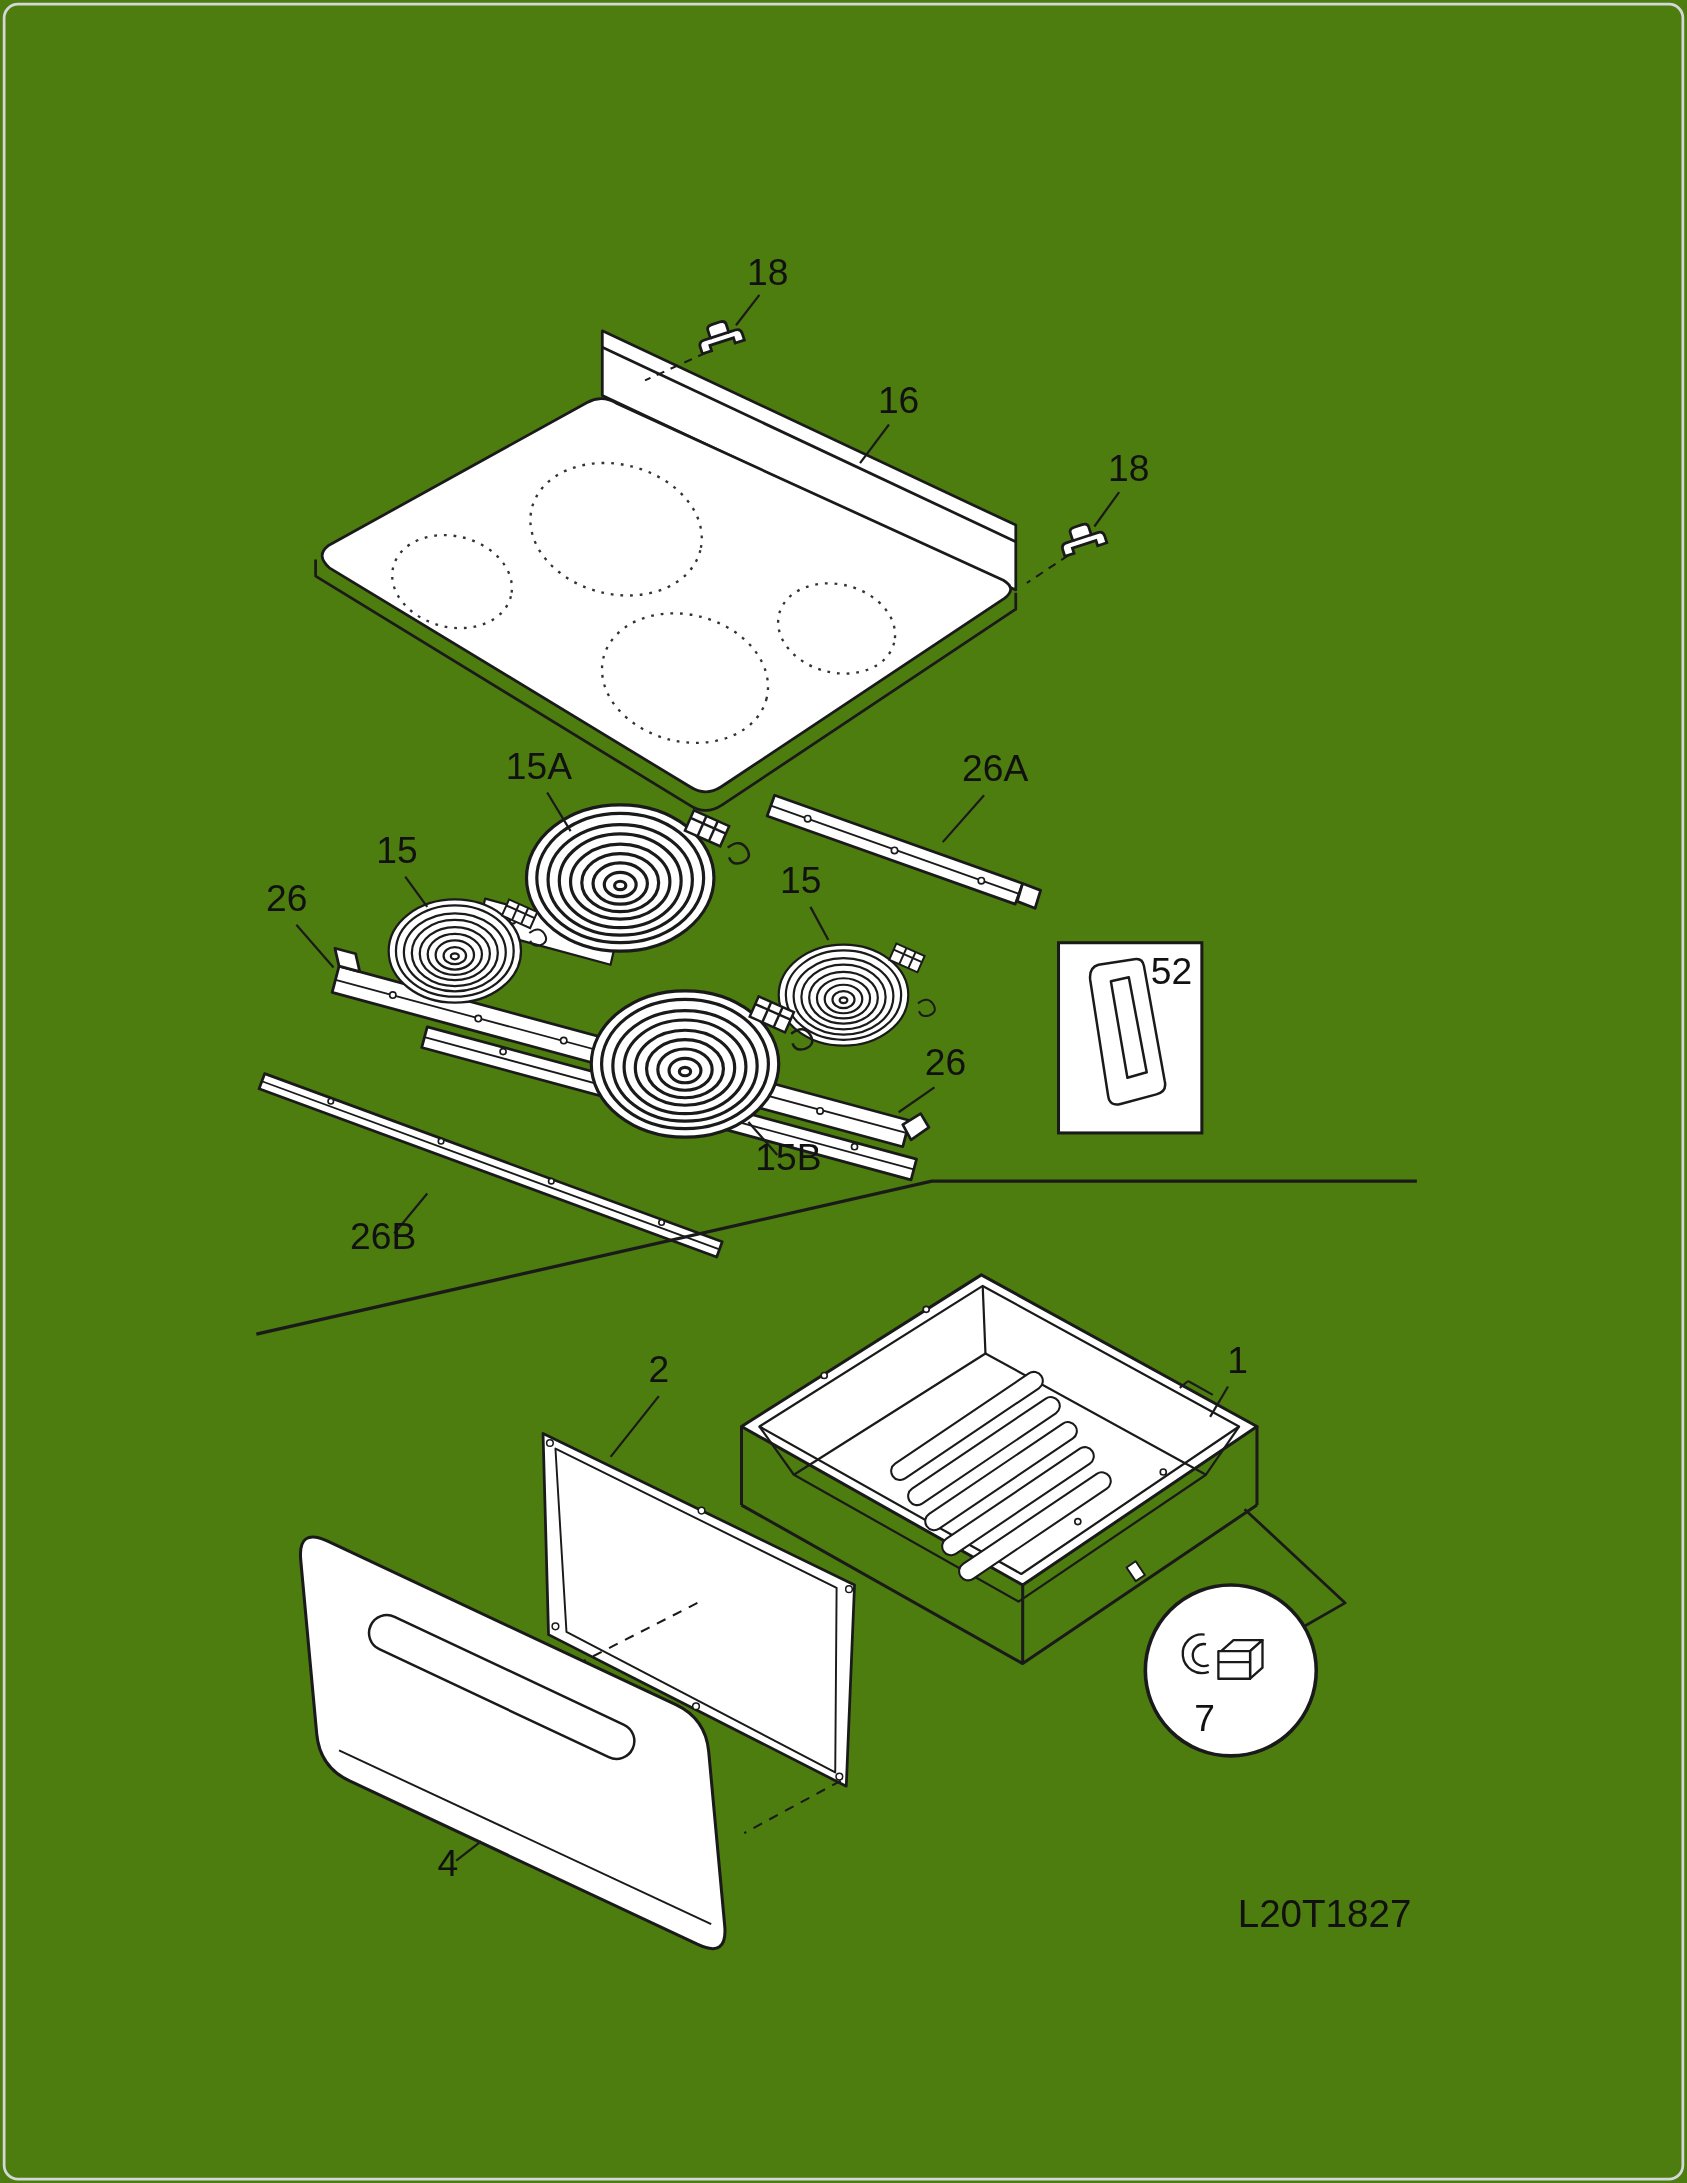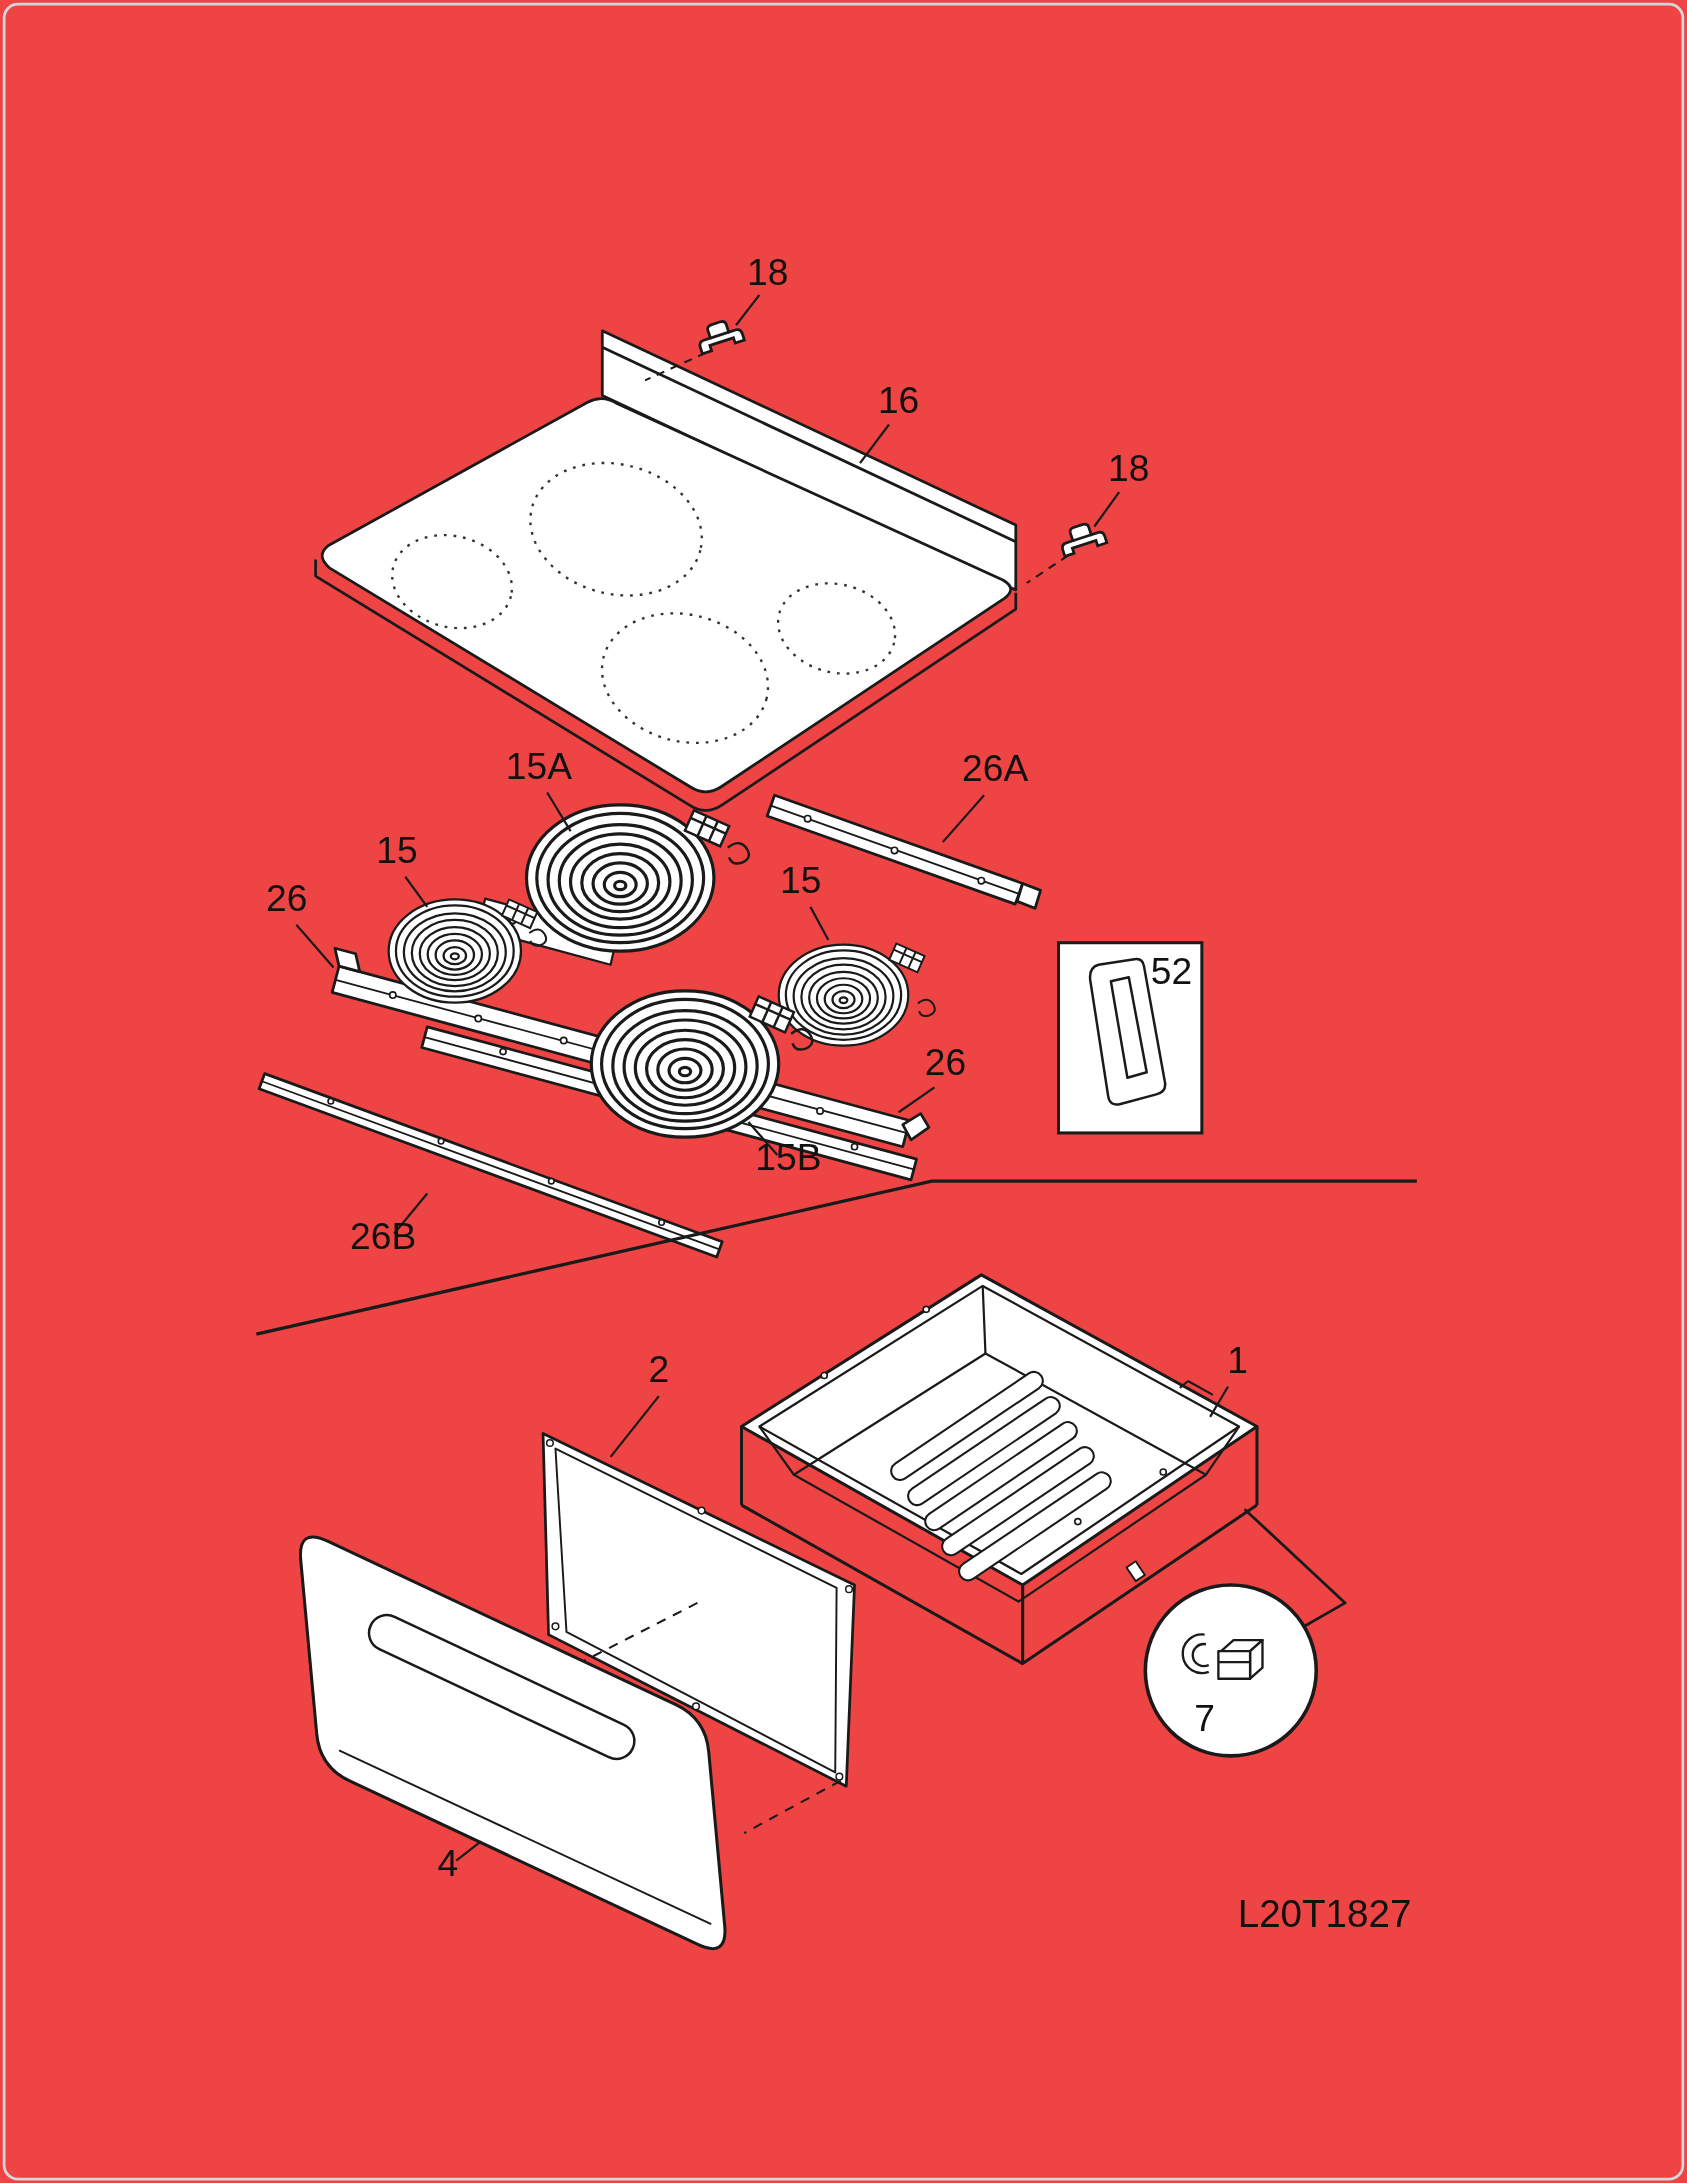--- a/index.html
+++ b/index.html
@@ -5,21 +5,21 @@
   html, body {
     margin: 0;
     padding: 0;
     background: #ffffff;
     font-family: "Liberation Sans", sans-serif;
   }
   .page {
     width: 100%;
     max-width: 1687px;
     margin: 0 auto;
-    background: #ef4444;
+    background: #4d7c0f;
   }
   svg { display: block; width: 100%; height: auto; }
   text {
     font-family: "Liberation Sans", sans-serif;
     fill: #111111;
   }
   .part-label { font-size: 27px; }
   .code-label { font-size: 28px; }
 </style>
 </head>

